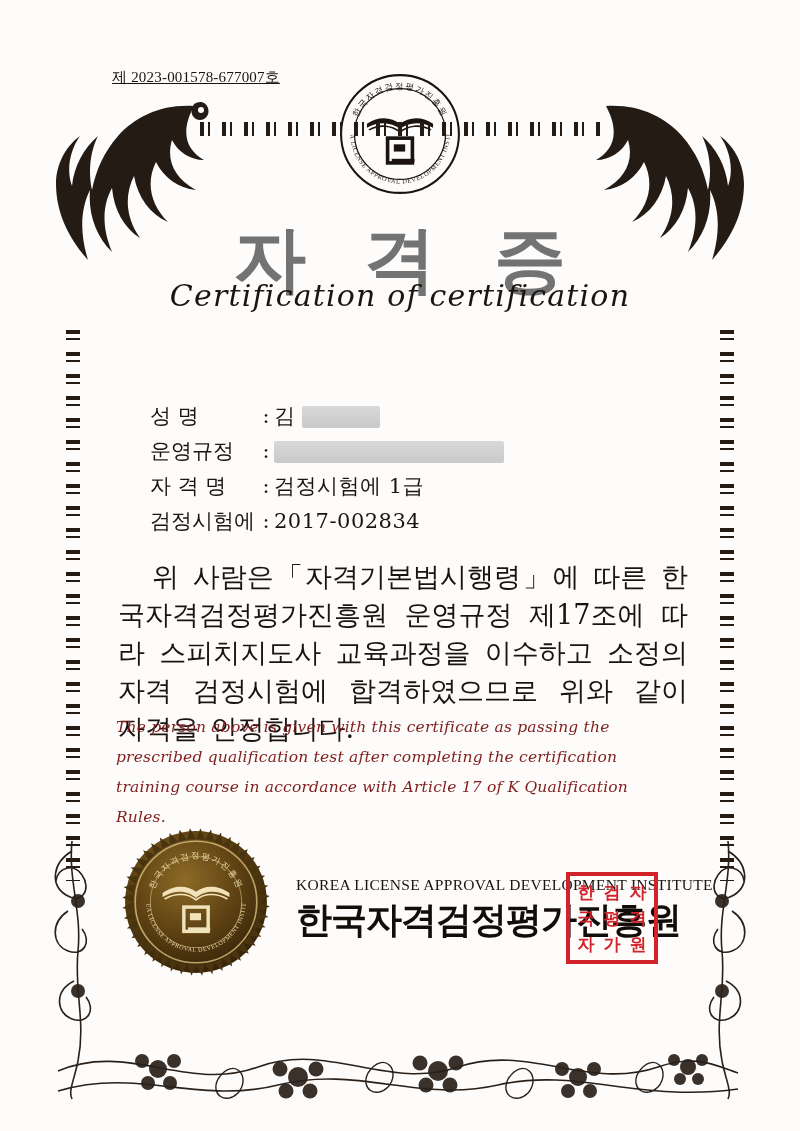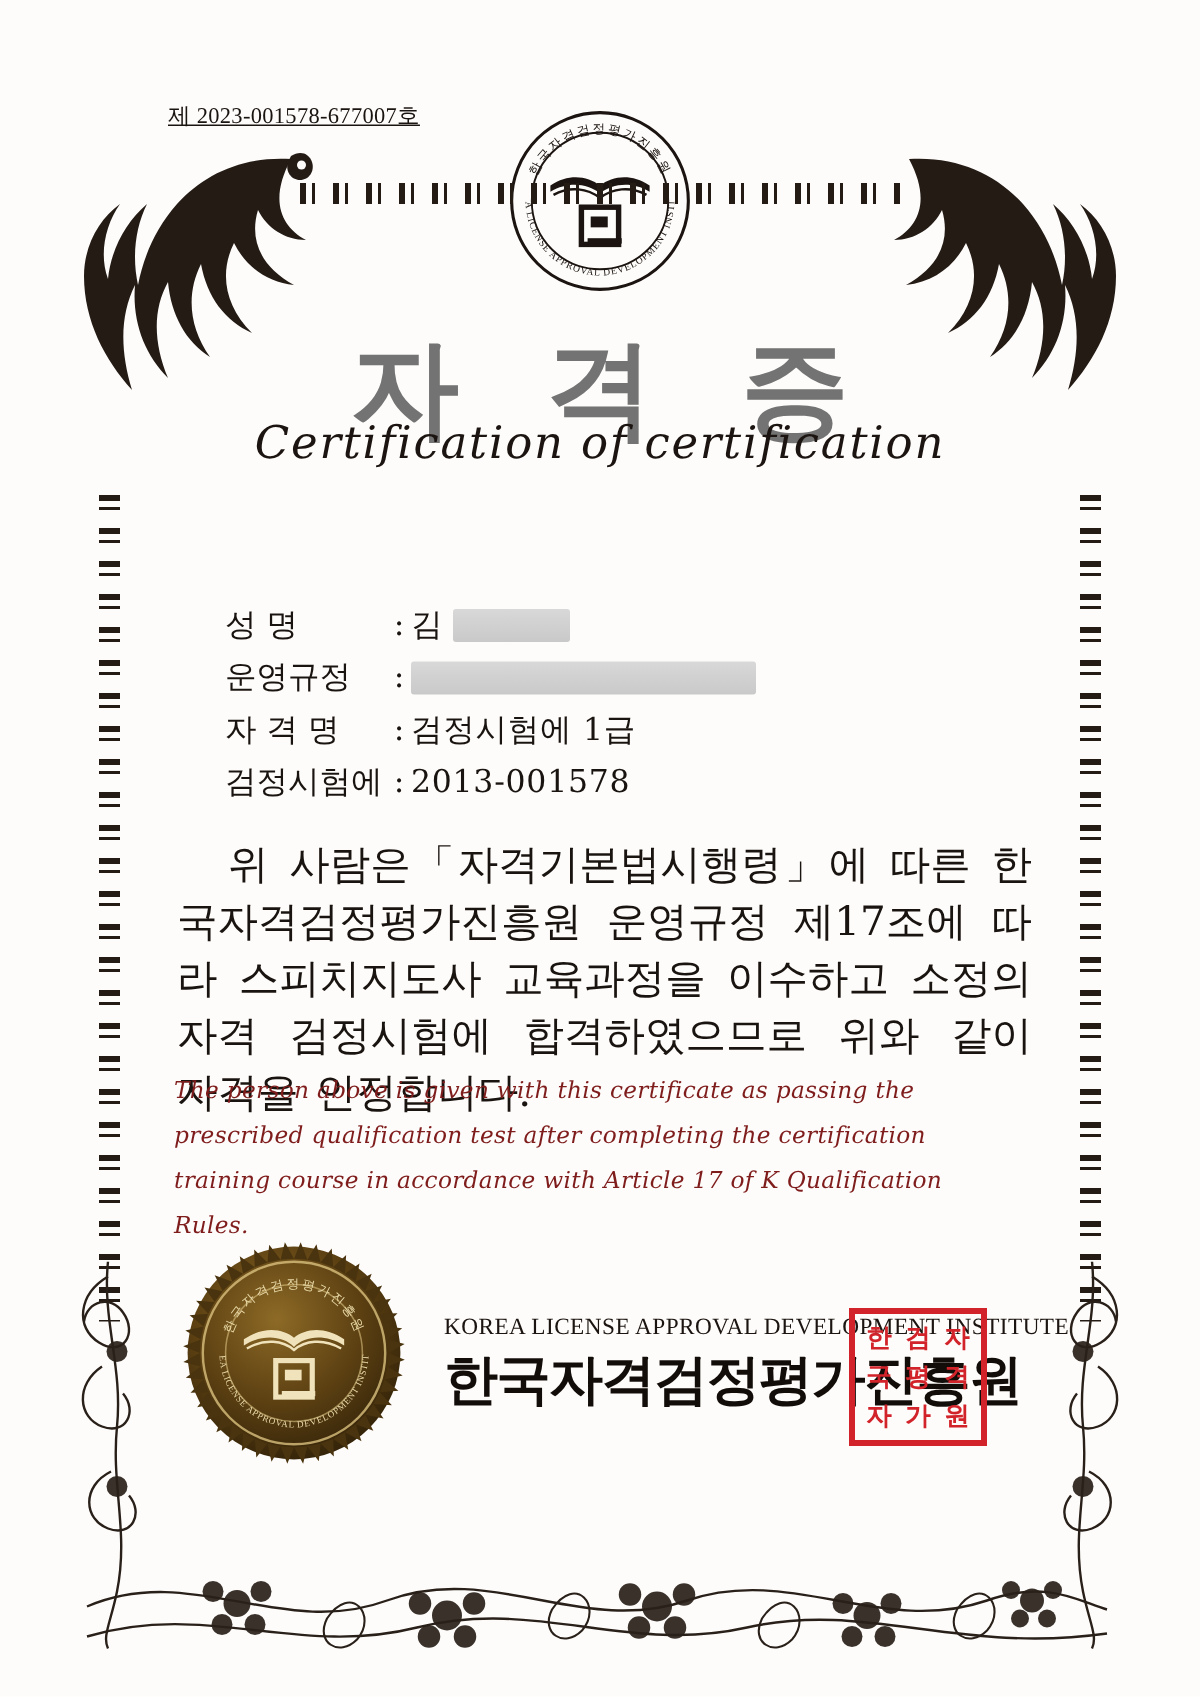--- a/index.html
+++ b/index.html
@@ -319,21 +319,21 @@
 
     <div class="field-row">
       <div class="field-label">자 격 명</div>
       <div class="field-colon">:</div>
       <div class="field-value">검정시험에 1급</div>
     </div>
 
     <div class="field-row">
       <div class="field-label">검정시험에</div>
       <div class="field-colon">:</div>
-      <div class="field-value">2013-001578</div>
+      <div class="field-value">2017-002834</div>
     </div>
 
   </div>
 
   <div class="body-ko">위  사람은「자격기본법시행령」에  따른  한국자격검정평가진흥원  운영규정  제17조에  따라  스피치지도사  교육과정을  이수하고 소정의 자격 검정시험에 합격하였으므로 위와 같이 자격을 인정합니다.</div>
   <div class="body-en">The person above is given with this certificate as passing the prescribed qualification test after completing the certification training course in accordance with Article 17 of K Qualification Rules.</div>
 
   <div class="bottom-band">
     <svg viewBox="0 0 724 260" preserveAspectRatio="none">
       <g stroke="#2a201a" stroke-width="1.6" fill="none">

